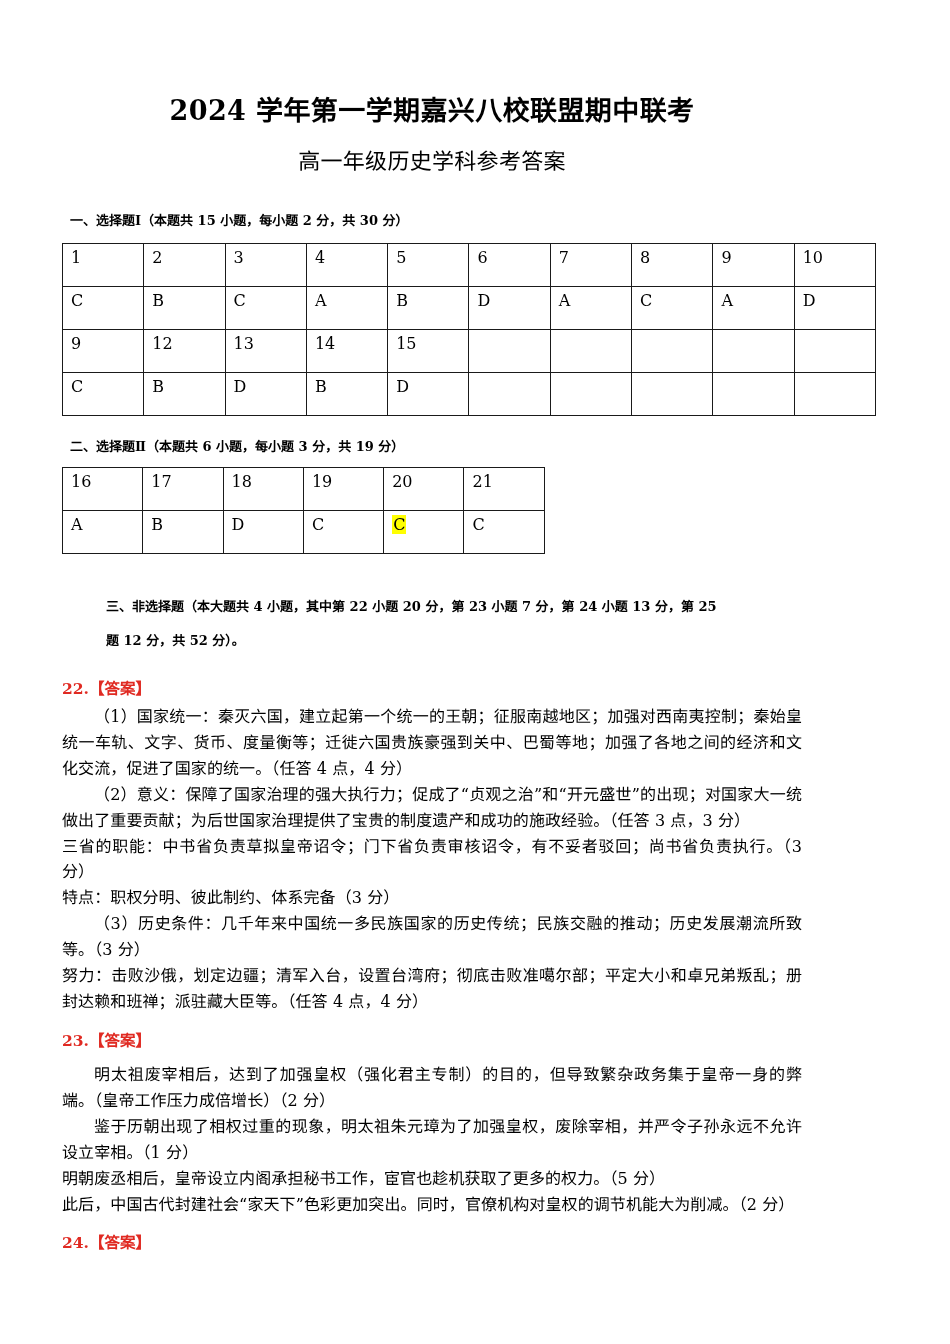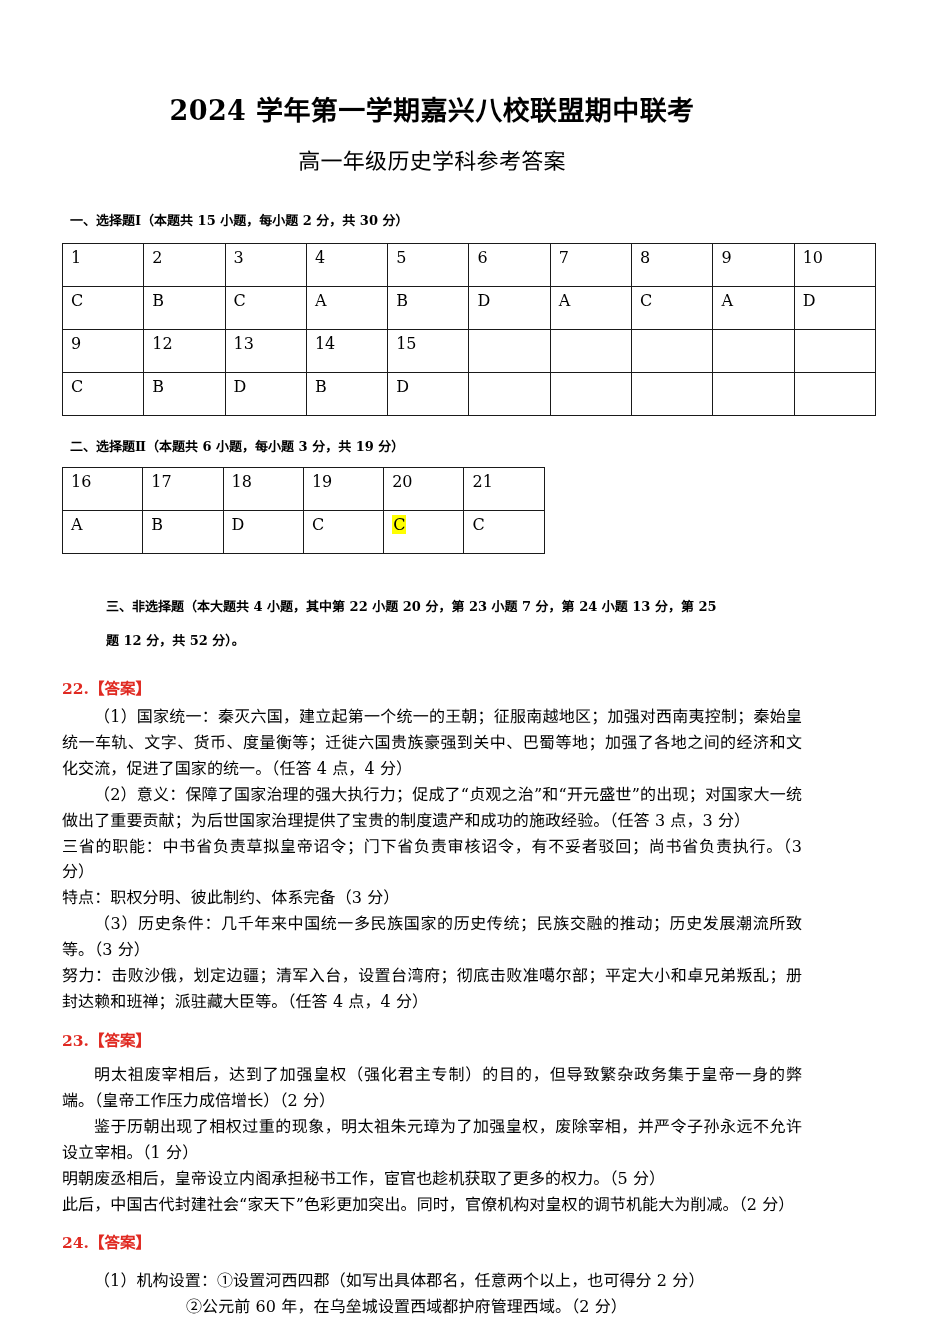--- a/index.html
+++ b/index.html
@@ -226,18 +226,14 @@
 
   <div class="answer-label q23-label">23.【答案】</div>
   <div class="q23-group">
     <p class="body-text p-indent block-tight">明太祖废宰相后，达到了加强皇权（强化君主专制）的目的，但导致繁杂政务集于皇帝一身的弊端。（皇帝工作压力成倍增长）（2 分）</p>
     <p class="body-text p-indent block-tight">鉴于历朝出现了相权过重的现象，明太祖朱元璋为了加强皇权，废除宰相，并严令子孙永远不允许设立宰相。（1 分）</p>
     <p class="body-text block-tight">明朝废丞相后，皇帝设立内阁承担秘书工作，宦官也趁机获取了更多的权力。（5 分）</p>
     <p class="body-text block-tight">此后，中国古代封建社会“家天下”色彩更加突出。同时，官僚机构对皇权的调节机能大为削减。（2 分）</p>
   </div>
 
   <div class="answer-label q24-label">24.【答案】</div>
-  <div class="q24-group">
-    <p class="body-text p-indent2 block-tight">（1）机构设置：①设置河西四郡（如写出具体郡名，任意两个以上，也可得分 2 分）</p>
-    <p class="body-text q24-line2 block-tight">②公元前 60 年，在乌垒城设置西域都护府管理西域。（2 分）</p>
-  </div>
 
 </div>
 
 </body></html>

